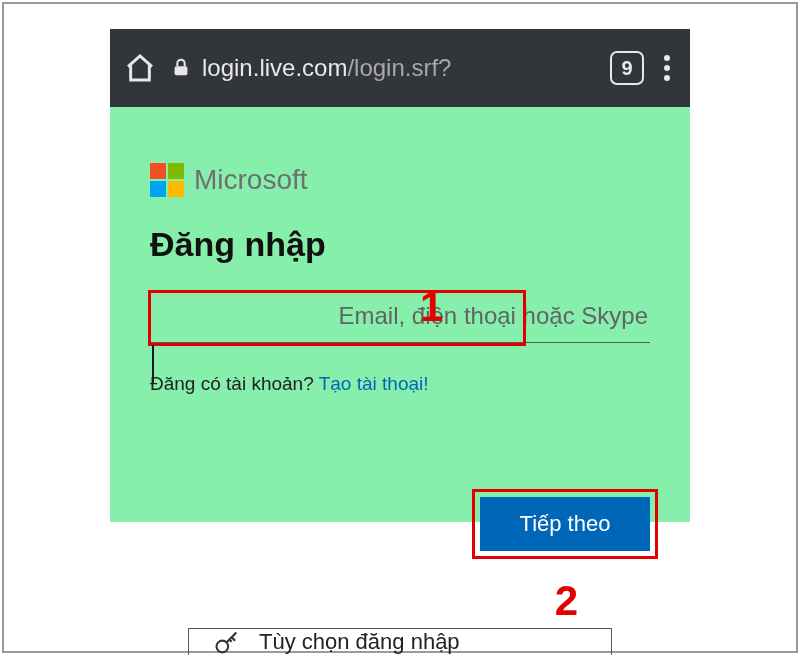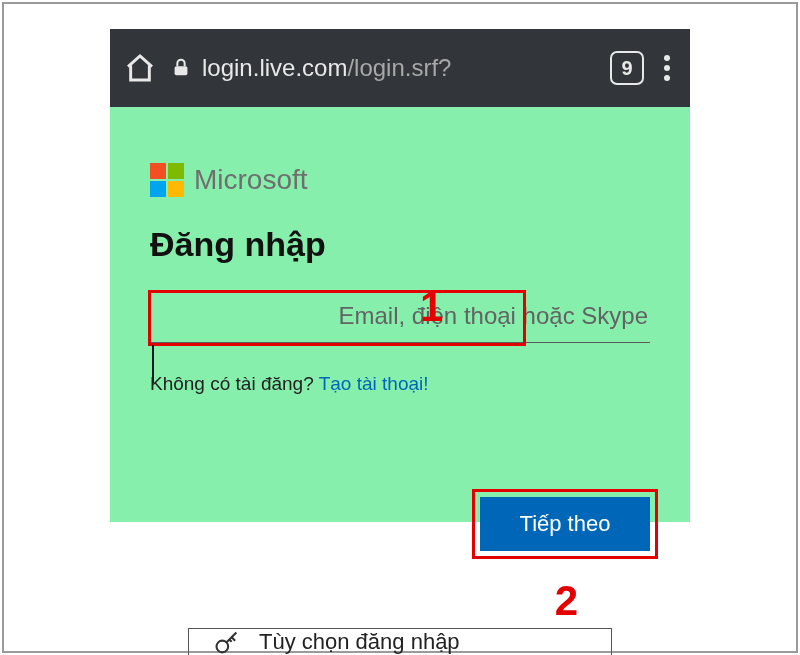--- a/index.html
+++ b/index.html
@@ -244,21 +244,21 @@
     </div>
 
     <h1 class="sign-in-heading">Đăng nhập</h1>
 
     <div class="email-row">
       <input class="email-input" type="text" placeholder="Email, điện thoại hoặc Skype" style="">
       <div class="highlight-1"></div>
     </div>
 
     <div class="no-account">
-      <span>Không có tài đăng? </span><a href="#">Tạo tài thoại!</a>
+      <span>Đăng có tài khoản? </span><a href="#">Tạo tài thoại!</a>
     </div>
 
     <div class="next-area">
       <button class="next-button">Tiếp theo</button>
       <div class="highlight-2"></div>
     </div>
 
     <div class="options-row">
       <span class="key-icon">
         <svg width="28" height="28" viewBox="0 0 24 24" fill="none" stroke="#333" stroke-width="1.8">

